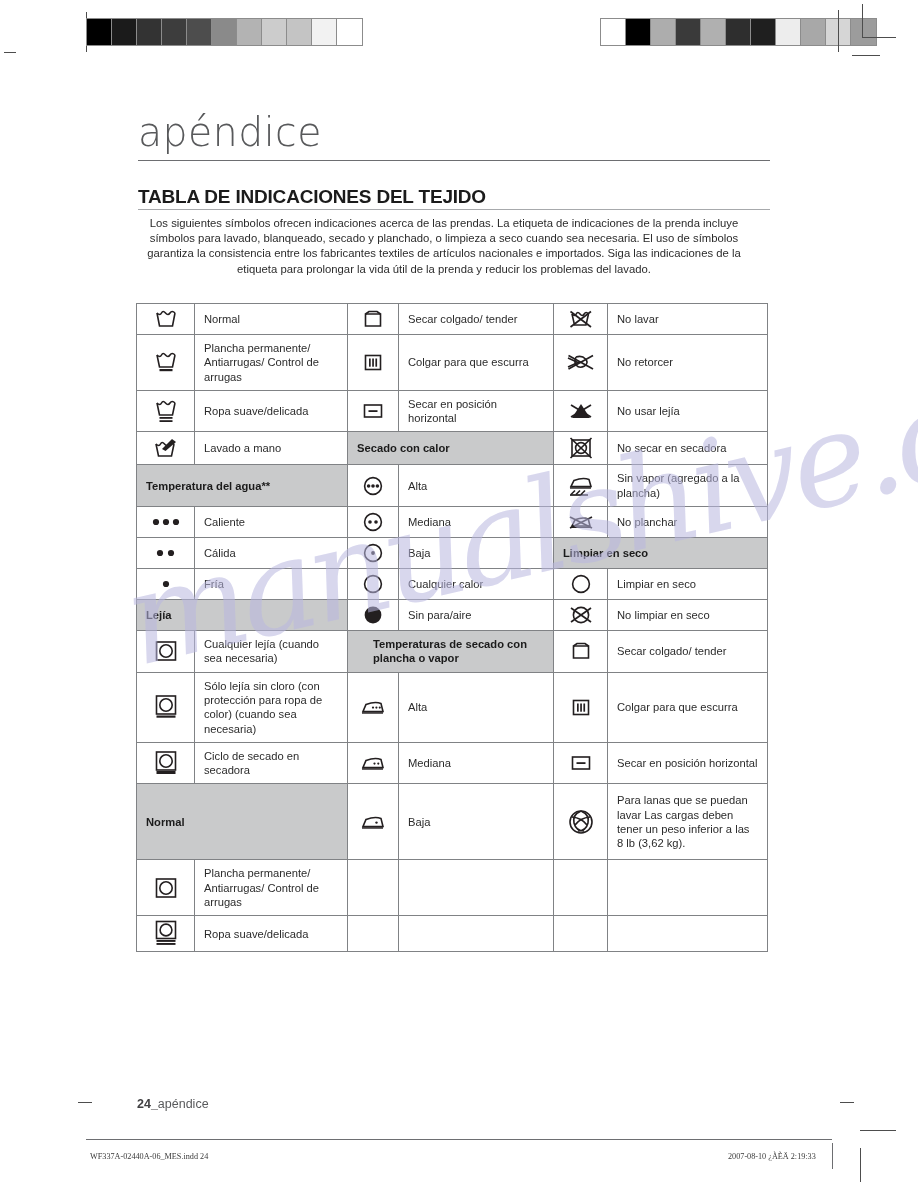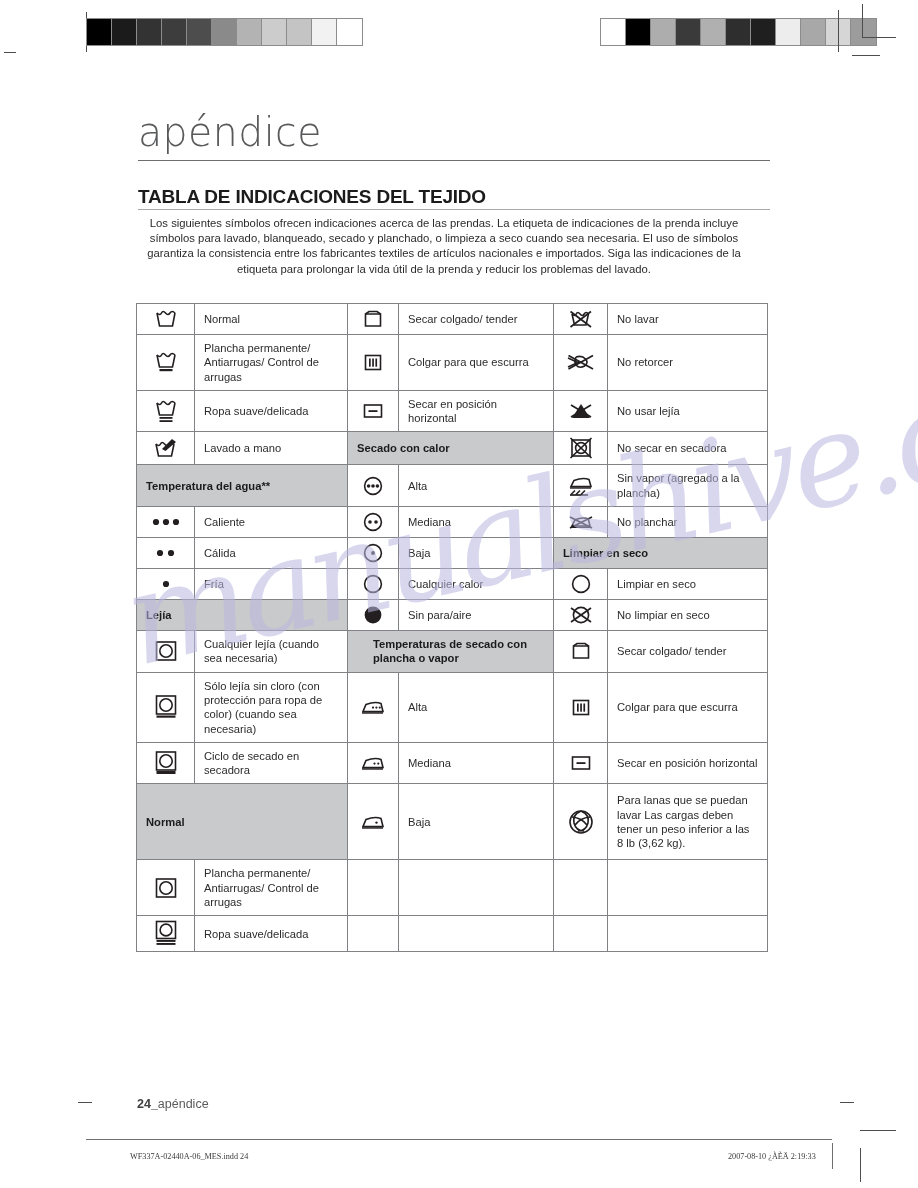--- a/index.html
+++ b/index.html
@@ -189,21 +189,20 @@
     height: 1px;
     background: #6d6e71;
   }
   .footer-left {
     position: absolute;
     left: 90px;
     top: 1152px;
     font-size: 8.2px;
     font-family: "Liberation Serif", serif;
     color: #3a3a3a;
-    margin-left: 40px;
   }
   .footer-right {
     position: absolute;
     left: 728px;
     top: 1152px;
     font-size: 8.2px;
     font-family: "Liberation Serif", serif;
     color: #3a3a3a;
   }
   .footer-box-v {

